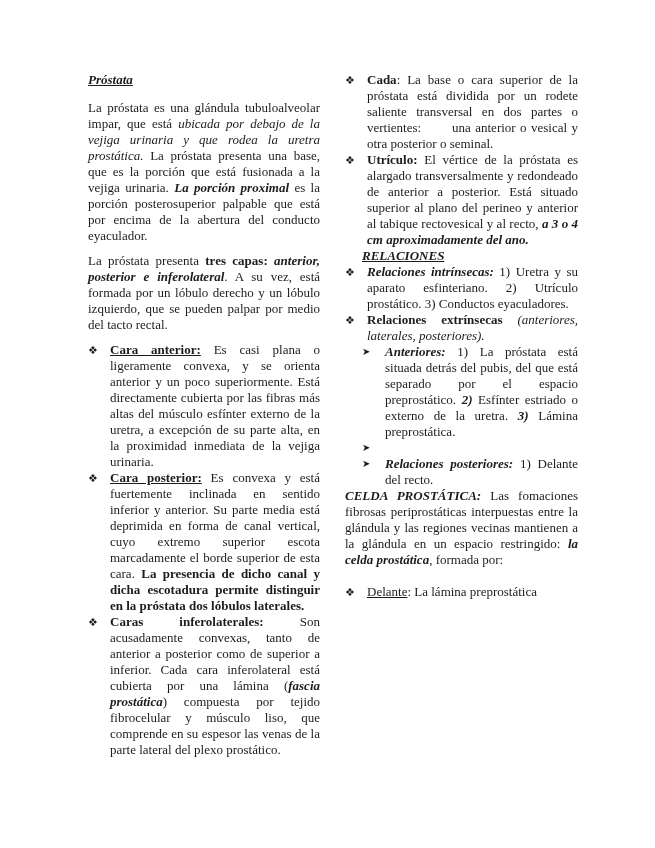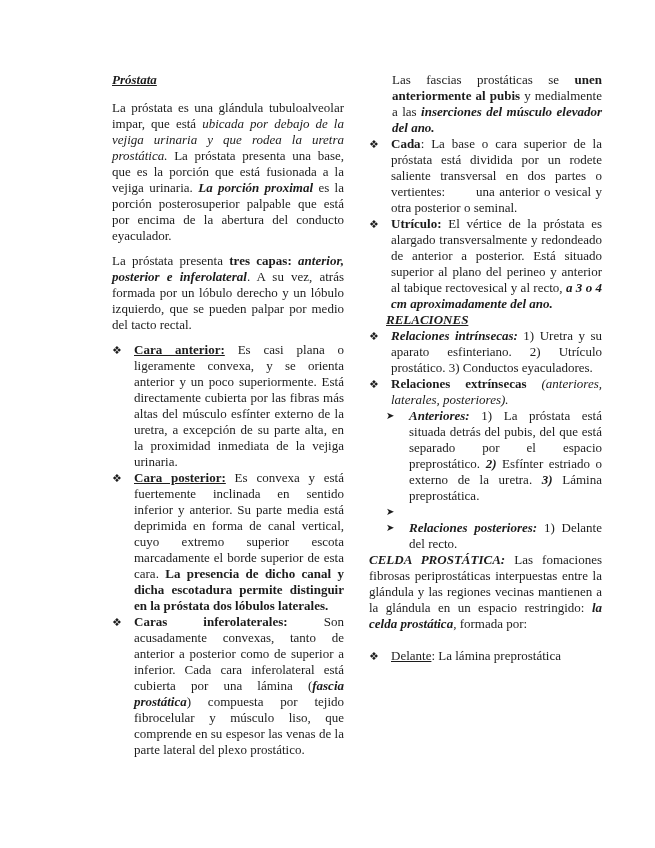--- a/index.html
+++ b/index.html
@@ -9,21 +9,21 @@
     background:#ffffff;
     font-family:"Liberation Serif", serif;
     font-size:13px;
     line-height:16px;
     color:#1c1c1c;
     overflow:hidden;
     box-sizing:border-box;
   }
   .cols{
     display:flex;
-    padding:72px 0 0 112px;
+    padding:72px 0 0 88px;
   }
   .col-left{width:232px;margin-right:25px;flex:none;}
   .col-right{width:233px;flex:none;}
   .doc-title{
     font-weight:bold;font-style:italic;text-decoration:underline;
     margin:0 0 12px 0;
   }
   .para{text-align:justify;margin:0 0 9px 0;}
   .bullet{display:flex;text-align:justify;margin:0;}
   .glyph{flex:none;width:22px;font-size:11px;line-height:16px;}
@@ -40,38 +40,37 @@
 </head>
 <body>
 
 <div class="page">
   <div class="cols">
 
     <div class="col-left">
       <div class="doc-title">Próstata</div>
 
       <p class="para"><span>La próstata es una glándula tubuloalveolar impar, que está </span><span class="i">ubicada por debajo de la vejiga urinaria y que rodea la uretra prostática.</span><span> La próstata presenta una base, que es la porción que está fusionada a la vejiga urinaria. </span><span class="b i">La porción proximal</span><span> es la porción posterosuperior palpable que está por encima de la abertura del conducto eyaculador.</span></p>
-      <p class="para"><span>La próstata presenta </span><span class="b">tres capas: </span><span class="b i">anterior, posterior e inferolateral</span><span>. A su vez, atrás formada por un lóbulo derecho y un lóbulo izquierdo, que se pueden palpar por medio del tacto rectal.</span></p>
+      <p class="para"><span>La próstata presenta </span><span class="b">tres capas: </span><span class="b i">anterior, posterior e inferolateral</span><span>. A su vez, está formada por un lóbulo derecho y un lóbulo izquierdo, que se pueden palpar por medio del tacto rectal.</span></p>
 
       <div class="bullet">
         <span class="glyph">❖</span>
         <div class="btext"><span class="b u">Cara anterior:</span><span> Es casi plana o ligeramente convexa, y se orienta anterior y un poco superiormente. Está directamente cubierta por las fibras más altas del músculo esfínter externo de la uretra, a excepción de su parte alta, en la proximidad inmediata de la vejiga urinaria.</span></div>
       </div>
       <div class="bullet">
         <span class="glyph">❖</span>
         <div class="btext"><span class="b u">Cara posterior:</span><span> Es convexa y está fuertemente inclinada en sentido inferior y anterior. Su parte media está deprimida en forma de canal vertical, cuyo extremo superior escota marcadamente el borde superior de esta cara. </span><span class="b">La presencia de dicho canal y dicha escotadura permite distinguir en la próstata dos lóbulos laterales.</span></div>
       </div>
       <div class="bullet">
         <span class="glyph">❖</span>
         <div class="btext"><span class="b">Caras inferolaterales:</span><span> Son acusadamente convexas, tanto de anterior a posterior como de superior a inferior. Cada cara inferolateral está cubierta por una lámina (</span><span class="b i">fascia prostática</span><span>) compuesta por tejido fibrocelular y músculo liso, que comprende en su espesor las venas de la parte lateral del plexo prostático.</span></div>
       </div>
     </div>
 
     <div class="col-right">
-      <p class="para indent" style="margin-bottom:0;"><span>Las fascias prostáticas se </span><span class="b">unen anteriormente al pubis</span><span> y medialmente a las </span><span class="b i">inserciones del músculo elevador del ano.</span></p>
 
       <div class="bullet">
         <span class="glyph">❖</span>
         <div class="btext"><span class="b">Cada</span><span>: La base o cara superior de la próstata está dividida por un rodete saliente transversal en dos partes o vertientes:&nbsp;&nbsp;&nbsp;&nbsp;&nbsp;&nbsp; una anterior o vesical y otra posterior o seminal.</span></div>
       </div>
       <div class="bullet">
         <span class="glyph">❖</span>
         <div class="btext"><span class="b">Utrículo:</span><span> El vértice de la próstata es alargado transversalmente y redondeado de anterior a posterior. Está situado superior al plano del perineo y anterior al tabique rectovesical y al recto, </span><span class="b i">a 3 o 4 cm aproximadamente del ano.</span></div>
       </div>
 

